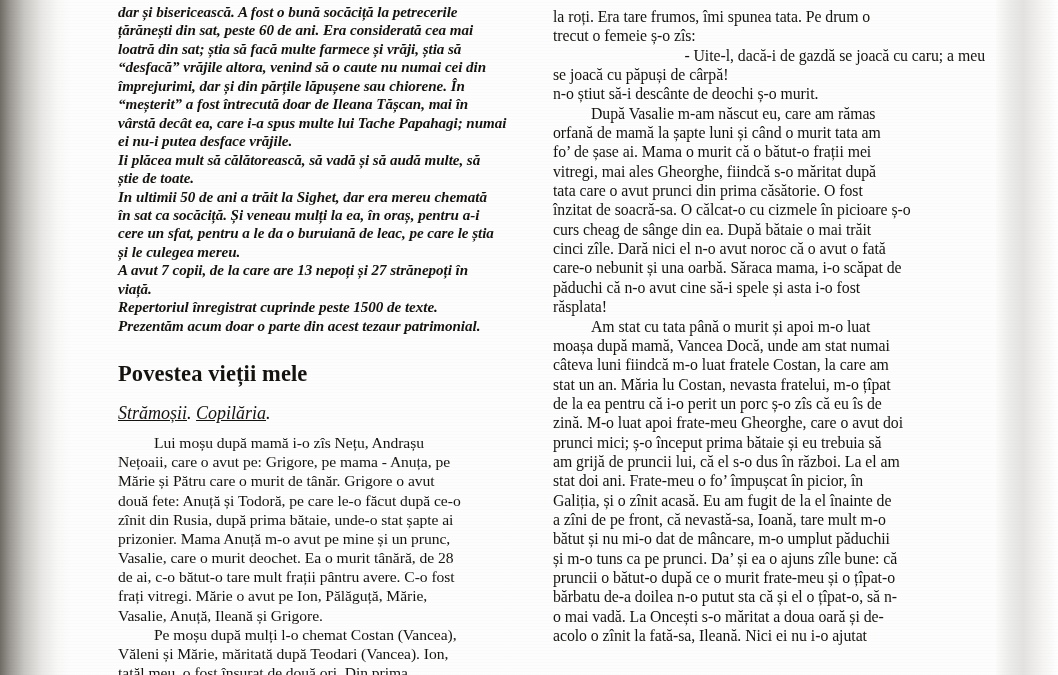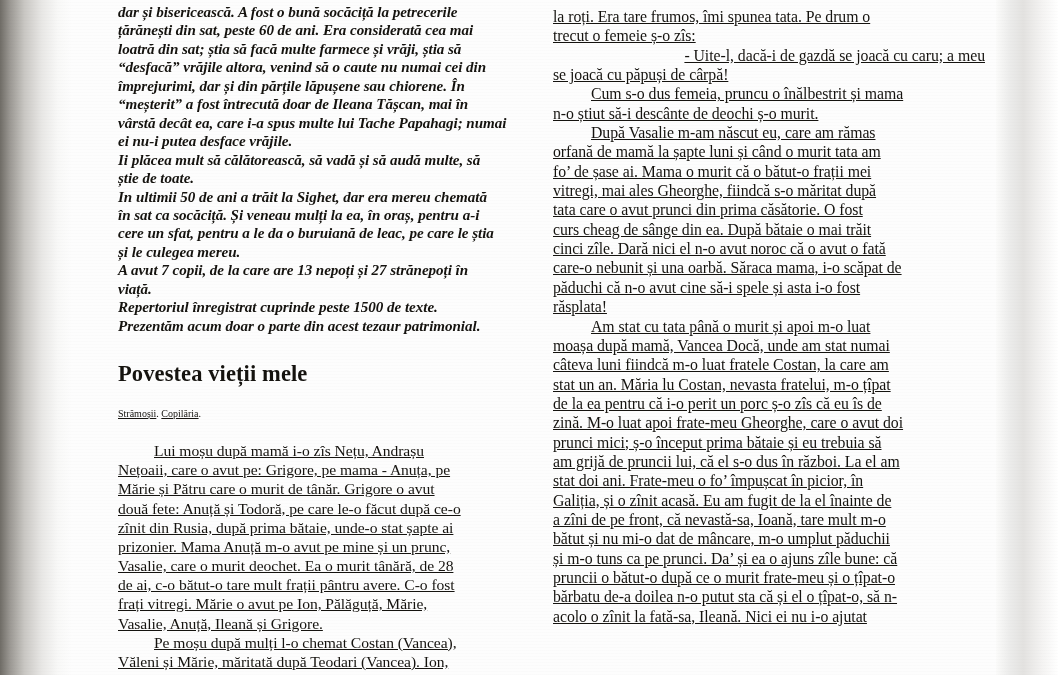--- a/index.html
+++ b/index.html
@@ -86,32 +86,32 @@
   .heading {
     font-weight: 700;
     font-size: 22.5px;
     line-height: 26px;
     margin-top: 26px;
     margin-bottom: 17px;
     letter-spacing: 0.1px;
   }
 
   .subhead {
-    font-size: 10px;
+    font-size: 18px;
     line-height: 19px;
-    margin-bottom: 18px;
+    margin-bottom: 10px;
+    font-style: italic;
   }
   .subhead u { text-decoration: underline; text-underline-offset: 1px; }
 
   .body-line {
     font-size: 15.6px;
     line-height: 19.15px;
     white-space: nowrap;
     letter-spacing: -0.05px;
-    text-decoration: underline;
   }
   .body-line.indent { padding-left: 36px; }
   .col-right .body-line { font-size: 15.8px; line-height: 19.35px; }
   .col-right .body-line.indent { padding-left: 38px; }
   .col-right .body-line.indent-deep { padding-left: 74px; text-align: right; }
 
   .rtop { padding-top: 1px; }
 
   
   .grain {
@@ -180,45 +180,46 @@
           <div class="body-line">tatăl meu, o fost însurat de două ori. Din prima</div>
         </div>
     </div>
 
     <div class="col col-right rtop">
       <div class="blk" id="right-body">
           <div class="body-line">la roți. Era tare frumos, îmi spunea tata. Pe drum o</div>
           <div class="body-line">trecut o femeie ș-o zîs:</div>
           <div class="body-line indent-deep">- Uite-l, dacă-i de gazdă se joacă cu caru; a meu</div>
           <div class="body-line">se joacă cu păpuși de cârpă!</div>
-          <div class="body-line indent">Cum s-o dus femeia, pruncu o înălbestrit și mama</div>
           <div class="body-line">n-o știut să-i descânte de deochi ș-o murit.</div>
           <div class="body-line indent">După Vasalie m-am născut eu, care am rămas</div>
           <div class="body-line">orfană de mamă la șapte luni și când o murit tata am</div>
           <div class="body-line">fo’ de șase ai. Mama o murit că o bătut-o frații mei</div>
           <div class="body-line">vitregi, mai ales Gheorghe, fiindcă s-o măritat după</div>
           <div class="body-line">tata care o avut prunci din prima căsătorie. O fost</div>
+          <div class="body-line">înzitat de soacră-sa. O călcat-o cu cizmele în picioare ș-o</div>
           <div class="body-line">curs cheag de sânge din ea. După bătaie o mai trăit</div>
           <div class="body-line">cinci zîle. Dară nici el n-o avut noroc că o avut o fată</div>
           <div class="body-line">care-o nebunit și una oarbă. Săraca mama, i-o scăpat de</div>
           <div class="body-line">păduchi că n-o avut cine să-i spele și asta i-o fost</div>
           <div class="body-line">răsplata!</div>
           <div class="body-line indent">Am stat cu tata până o murit și apoi m-o luat</div>
           <div class="body-line">moașa după mamă, Vancea Docă, unde am stat numai</div>
           <div class="body-line">câteva luni fiindcă m-o luat fratele Costan, la care am</div>
           <div class="body-line">stat un an. Măria lu Costan, nevasta fratelui, m-o țîpat</div>
           <div class="body-line">de la ea pentru că i-o perit un porc ș-o zîs că eu îs de</div>
           <div class="body-line">zină. M-o luat apoi frate-meu Gheorghe, care o avut doi</div>
           <div class="body-line">prunci mici; ș-o început prima bătaie și eu trebuia să</div>
           <div class="body-line">am grijă de pruncii lui, că el s-o dus în război. La el am</div>
           <div class="body-line">stat doi ani. Frate-meu o fo’ împușcat în picior, în</div>
           <div class="body-line">Galiția, și o zînit acasă. Eu am fugit de la el înainte de</div>
           <div class="body-line">a zîni de pe front, că nevastă-sa, Ioană, tare mult m-o</div>
           <div class="body-line">bătut și nu mi-o dat de mâncare, m-o umplut păduchii</div>
           <div class="body-line">și m-o tuns ca pe prunci. Da’ și ea o ajuns zîle bune: că</div>
           <div class="body-line">pruncii o bătut-o după ce o murit frate-meu și o țîpat-o</div>
           <div class="body-line">bărbatu de-a doilea n-o putut sta că și el o țîpat-o, să n-</div>
+          <div class="body-line">o mai vadă. La Oncești s-o măritat a doua oară și de-</div>
           <div class="body-line">acolo o zînit la fată-sa, Ileană. Nici ei nu i-o ajutat</div>
         </div>
     </div>
 
   </div>
 </div>
 
 </body></html>

